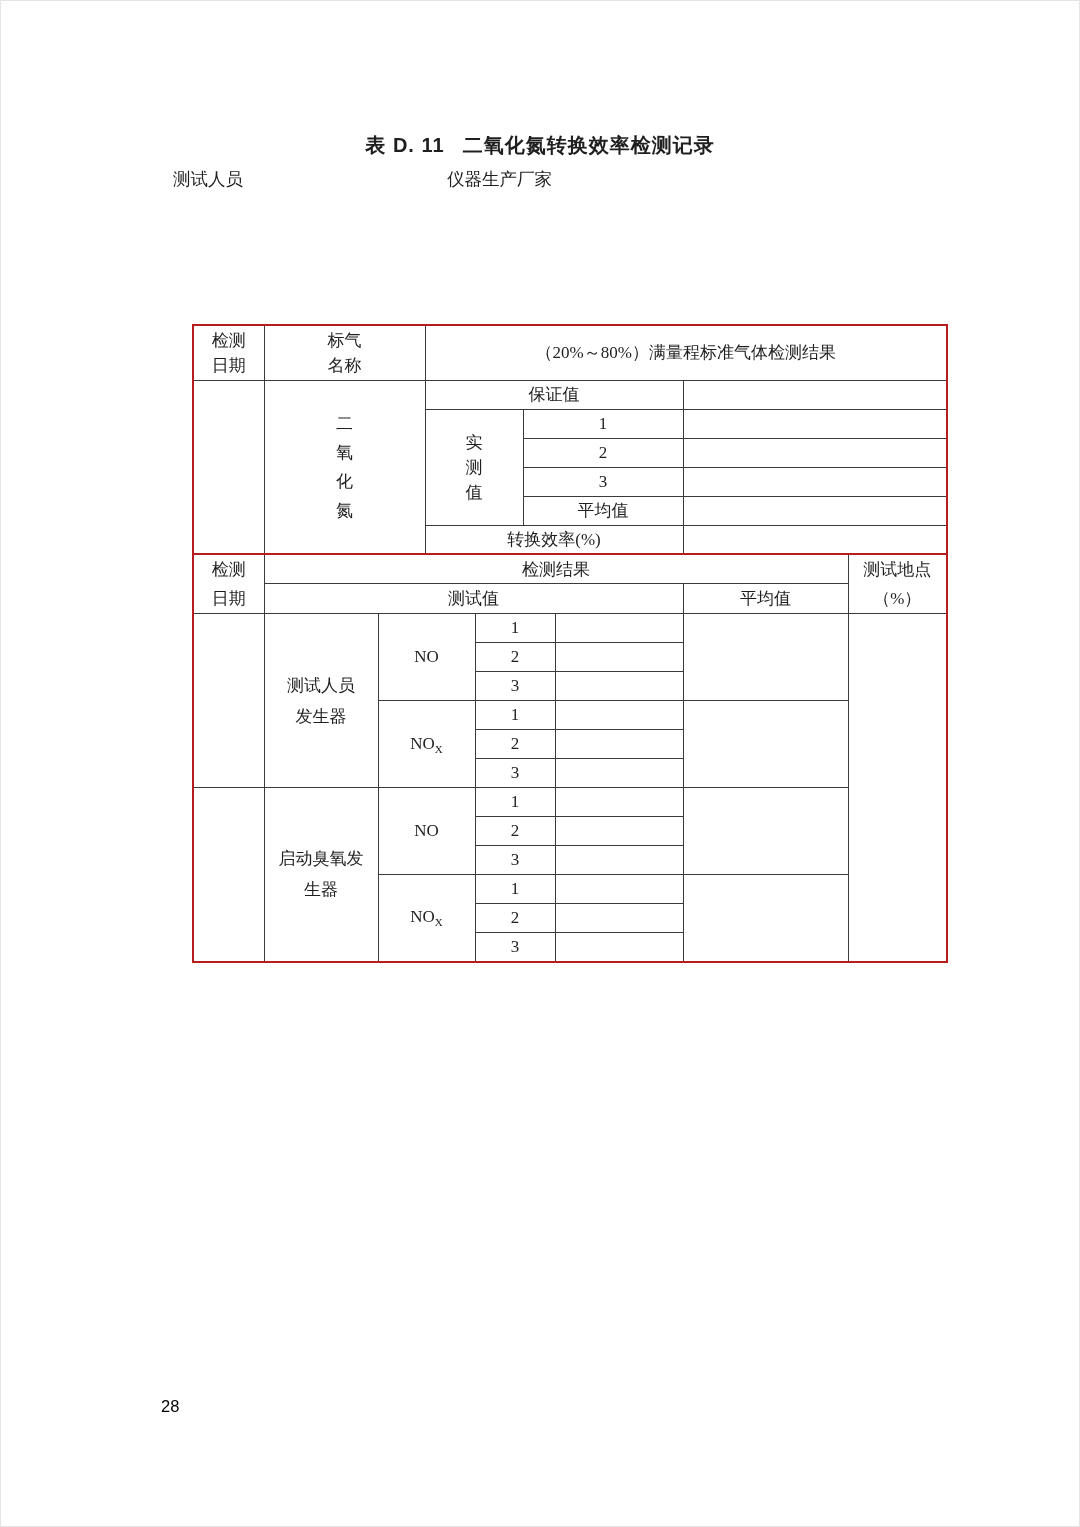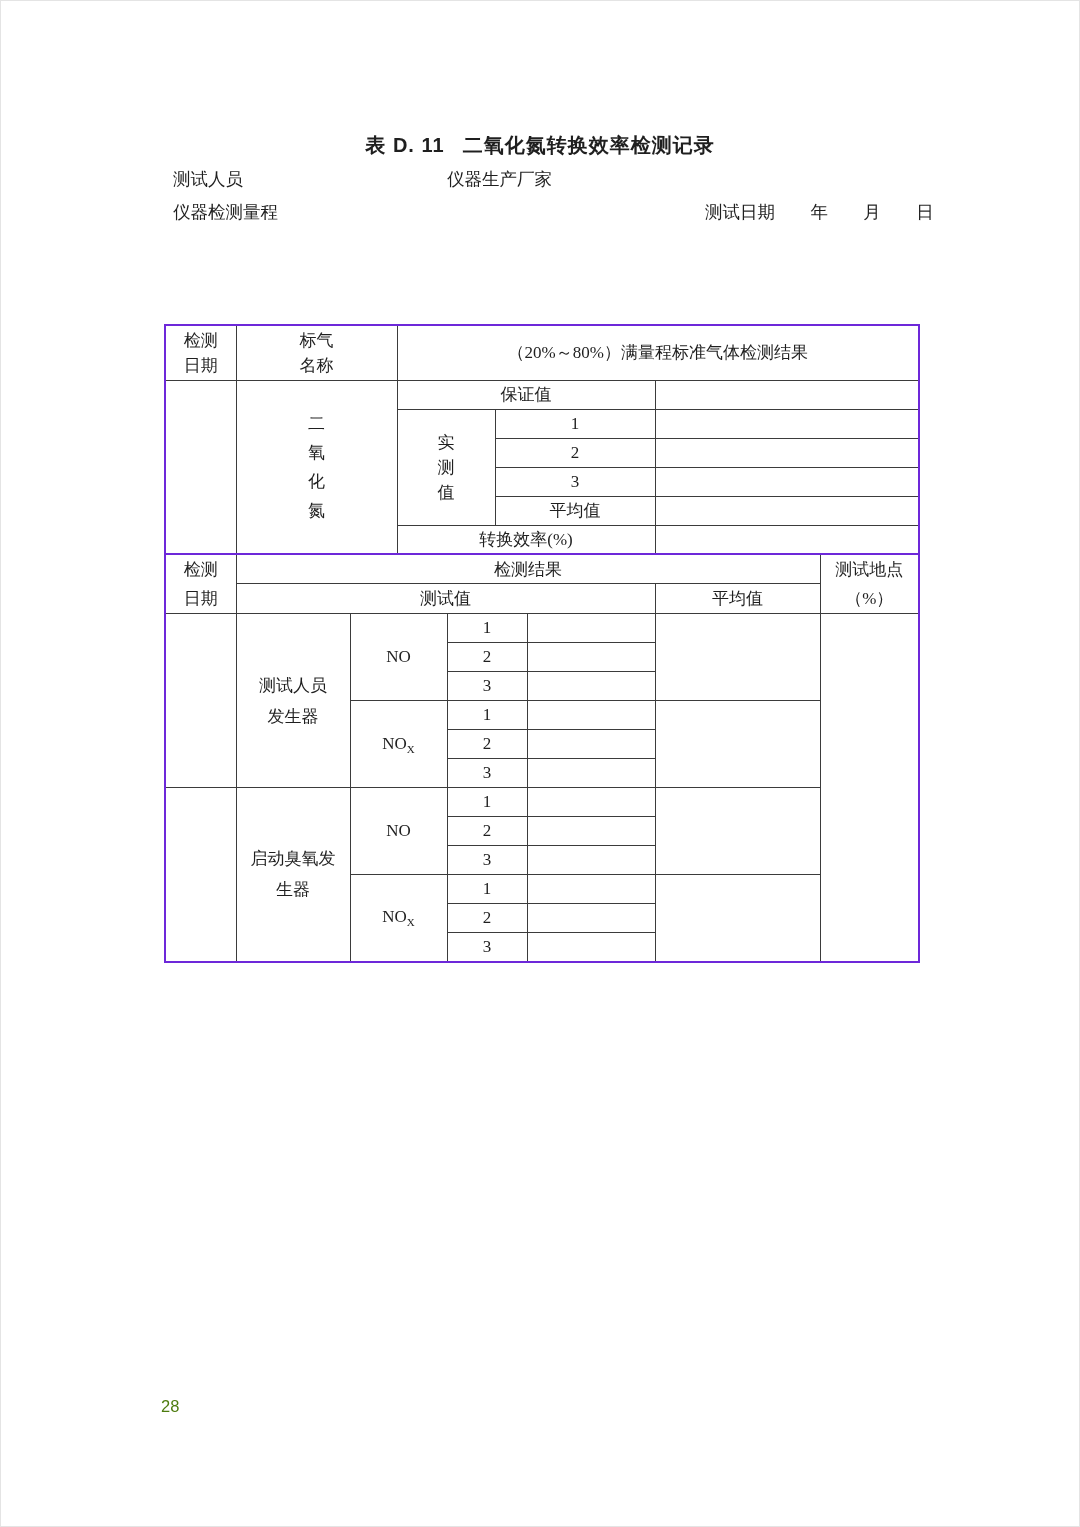--- a/index.html
+++ b/index.html
@@ -28,60 +28,51 @@
   .f-date span { display:inline-block; }
   .ymd { margin-left:31px; }
   .tables { position:absolute; left:163px; top:323px; width:754px; }
   table.doc { border-collapse:collapse; table-layout:fixed; width:754px; }
   table.doc td {
     border:1px solid #3b3b3b;
     text-align:center; vertical-align:middle;
     font-size:17px; padding:0;
     overflow:hidden;
   }
-  table.doc { border:2px solid #6d28d9; }
+  table.doc { border:2px solid #b91c1c;margin-left:28px; }
   #t2 { margin-top:-2px; }
   .h55 td { height:55px; }
   .h29 td { height:29px; }
   .h58 { height:58px; }
   td.thickb { border-bottom-width:2px; }
   .two-line { line-height:25px; }
   .two-line29 { line-height:29px; }
   .vstack29 div { line-height:29px; }
   .vstack25 div { line-height:25px; }
   .cond { line-height:31px; }
   sub.nox-sub { font-size:11px; vertical-align:-4px; letter-spacing:0; }
   .pagenum {
     position:absolute; left:160px; top:1396px;
     font-family:"Liberation Sans","DejaVu Sans",sans-serif;
-    font-size:16.5px; color:#4d7c0f;
+    font-size:16.5px; color:#000000;
   }
 </style>
 </head>
 <body>
 
 <div class="page">
 
   <div class="doc-title">
     <span>表 D. 11</span><span class="gap"></span><span>二氧化氮转换效率检测记录</span>
   </div>
 
   <div class="fields">
     <div class="frow">
       <span class="f-c1">测试人员</span>
       <span class="f-c2">仪器生产厂家</span>
-    </div>
-    <div class="frow">
-      <span class="f-c1">仪器检测量程</span>
-      <span class="f-c3 f-date">
-        <span>测试日期</span>
-        <span class="ymd">年</span>
-        <span class="ymd">月</span>
-        <span class="ymd">日</span>
-      </span>
     </div>
   </div>
 
   <div class="tables">
 
     <table class="doc" id="t1">
       <colgroup>
           <col style="width:71px">
           <col style="width:161px">
           <col style="width:98px">

